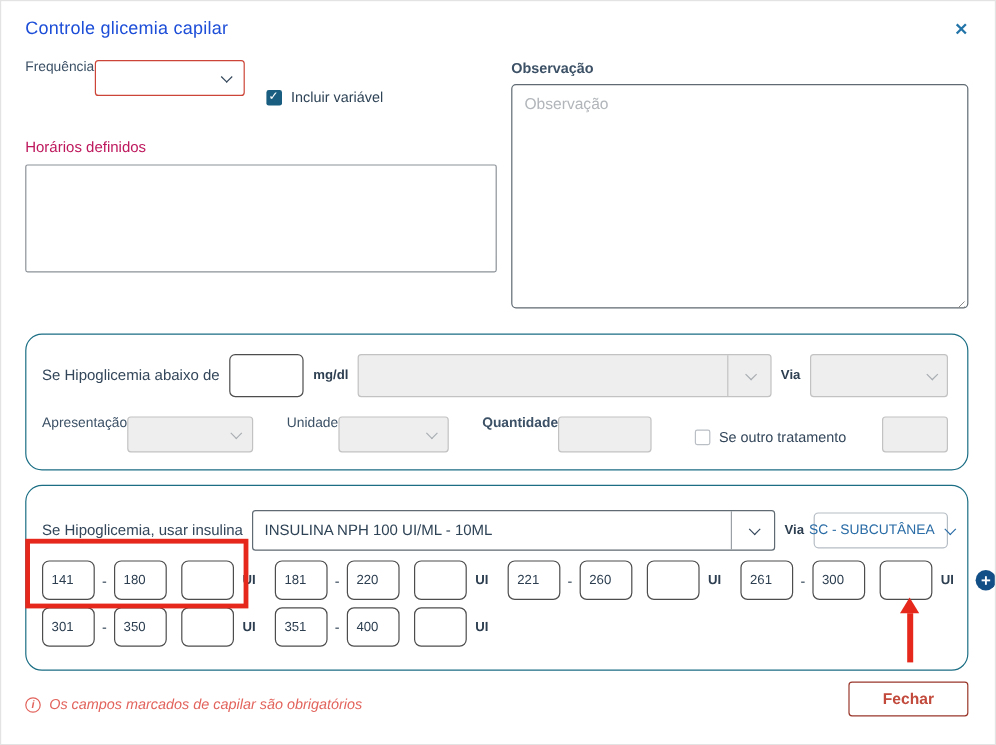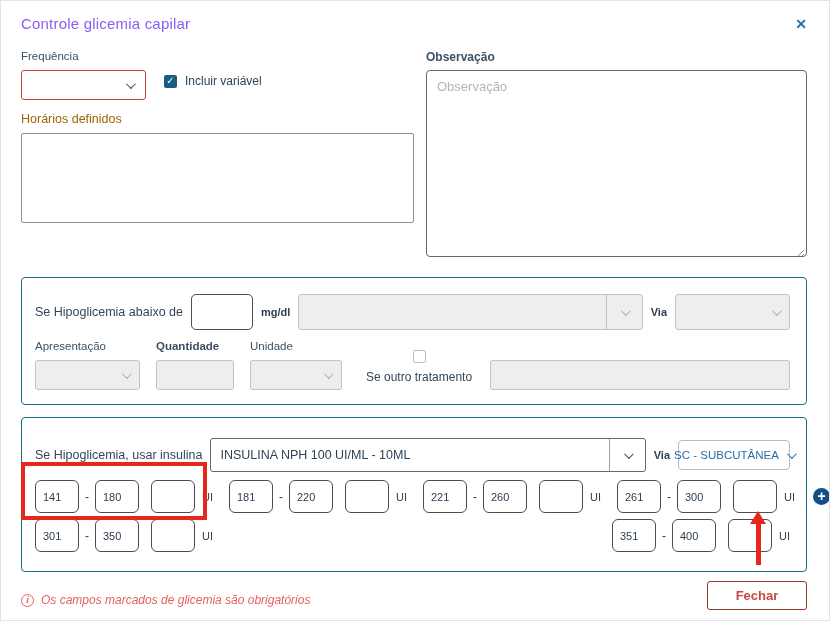--- a/index.html
+++ b/index.html
@@ -9,21 +9,21 @@
     background: #ffffff;
     color: #33465a;
     position: relative;
     overflow: hidden;
     border: 1px solid #e3e3e3;
   }
   .dialog { padding: 14px 22px 0 20px; height: 100%; display: flex; flex-direction: column; }
 
   
   .hdr { display: flex; justify-content: space-between; align-items: flex-start; }
-  .title { font-size: 15px; color: #8b5cf6; font-weight: 400; letter-spacing: .2px; }
+  .title { font-size: 15px; color: #1d4ed8; font-weight: 400; letter-spacing: .2px; }
   .close-x { color: #2274a8; font-size: 14px; font-weight: 700; cursor: pointer; line-height: 14px; margin-top: 2px; }
 
   
   .lbl { font-size: 11.5px; color: #3c5166; display: block; margin-bottom: 6px; }
   .lbl.b { font-weight: 700; }
 
   
   .top-row { display: flex; margin-top: 18px; gap: 12px; }
   .col-left { width: 393px; flex: none; }
   .col-right { flex: 1; }
@@ -37,75 +37,75 @@
           transform: rotate(45deg) translateY(-2px); flex: none; }
   .chev.dis { border-color: #a9aeb3; }
   .chev.blue { border-color: #2a6ca6; }
 
   .cbx-wrap { display: flex; align-items: center; gap: 8px; margin-top: 24px; }
   .cbx { width: 13px; height: 13px; background: #195e80; border-radius: 2px; color: #fff;
          font-size: 10px; line-height: 12px; text-align: center; cursor: pointer; flex: none; }
   .cbx-empty { width: 13px; height: 13px; background: #fff; border: 1px solid #b9bfc5; border-radius: 2px; cursor: pointer; flex: none; }
   .cbx-lbl { font-size: 12px; color: #2e4356; }
 
-  .horarios-lbl { margin-top: 12px; font-size: 12.5px; color: #a16207; }
+  .horarios-lbl { margin-top: 28px; font-size: 12.5px; color: #be185d; }
   .horarios-box { margin-top: 7px; width: 393px; height: 90px; border: 1px solid #8c9298; border-radius: 2px; background: #fff; }
 
   .obs-wrap { position: relative; }
   .obs-area { width: 100%; height: 187px; border: 1px solid #5f6a72; border-radius: 4px; resize: none;
               font-family: "Liberation Sans", sans-serif; font-size: 13px; padding: 8px 10px; color: #33465a; outline: none; }
   .obs-area::placeholder { color: #b2b6ba; }
   .resize-grip { position: absolute; right: 3px; bottom: 5px; width: 9px; height: 9px;
                  background: repeating-linear-gradient(135deg, transparent 0 2px, #8a8a8a 2px 3px);
                  clip-path: polygon(100% 0, 100% 100%, 0 100%); }
 
   
-  .section { border: 1px solid #1b6e84; border-radius: 4px; background: #fff; }
+  .section { border: 1px solid #1b6e84; border-radius: 14px; background: #fff; }
   .sec-hipo { margin-top: 16px; padding: 16px 16px 14px 13px; }
   .sec-hiper { margin-top: 12px; padding: 20px 16px 19px 13px; position: relative; }
 
   .inline-row { display: flex; align-items: center; gap: 8px; }
   .hipo-prefix { font-size: 12.5px; color: #33465a; white-space: nowrap; }
   .mg-input { width: 62px; height: 36px; border: 1.5px solid #4d4d4d; border-radius: 5px; font-size: 12px;
               padding: 0 8px; color: #2c3e50; outline: none; }
   .mini-b { font-size: 11px; font-weight: 700; color: #2c3e50; white-space: nowrap; }
 
   .dd-dis { background: #eeeeee; border: 1px solid #c2c2c2; border-radius: 3px; height: 36px;
             display: flex; align-items: stretch; }
   .dd-dis .val { flex: 1; }
   .dd-dis .chev-zone { width: 36px; border-left: 1px solid #c2c2c2; display: flex; align-items: center; justify-content: center; }
   .dd-dis.noSep .chev-zone { border-left: none; width: 28px; }
   .grow { flex: 1; }
 
-  .hipo-row2 { display: flex; align-items: flex-end; gap: 16px; margin-top: 10px; justify-content: flex-end; }
-  .fld { display: flex; flex-direction: column; }
+  .hipo-row2 { display: flex; align-items: flex-end; gap: 28px; margin-top: 10px; justify-content: flex-end; }
+  .fld { display: flex; flex-direction: row; }
   .fld .lbl { margin-bottom: 8px; }
   .dis-input { background: #eeeeee; border: 1px solid #c2c2c2; border-radius: 3px; height: 30px; }
   .h30 { height: 30px; }
-  .outro-wrap { display: flex; align-items: center; gap: 7px; margin: 0 2px 6px 8px; flex-direction: column; }
+  .outro-wrap { display: flex; align-items: center; gap: 7px; margin: 16px 2px 6px 8px; }
   .outro-lbl { font-size: 12px; color: #33465a; white-space: nowrap; }
 
   
   .hiper-prefix { font-size: 12.5px; color: #33465a; white-space: nowrap; }
   .dd-insulin { flex: 1; height: 34px; background: #fff; border: 1px solid #5f6a72; border-radius: 3px;
                 display: flex; align-items: stretch; cursor: pointer; }
   .dd-insulin .val { flex: 1; display: flex; align-items: center; padding-left: 9px; font-size: 12.5px; color: #2e4356; }
   .dd-insulin .chev-zone { width: 36px; border-left: 1px solid #9aa0a6; display: flex; align-items: center; justify-content: center; }
   .dd-via { width: 112px; height: 30px; background: #fff; border: 1px solid #b5bdc4; border-radius: 4px;
             display: flex; align-items: center; justify-content: center; gap: 8px; cursor: pointer; }
   .dd-via .val { font-size: 11.5px; color: #2a6ca6; white-space: nowrap; }
 
   .ranges-row { display: flex; align-items: center; margin-top: 8px; column-gap: 16px; }
-  .ranges-row.r2 { margin-top: 6px; justify-content: space-between; }
+  .ranges-row.r2 { margin-top: 6px; }
   .range-group { display: flex; align-items: center; gap: 6px; }
   .range-input { width: 44px; height: 33px; border: 1.5px solid #4d4d4d; border-radius: 6px;
                  font-size: 11px; padding: 0 0 0 7px; color: #2c3e50; outline: none; font-family: "Liberation Sans", sans-serif; }
   .range-input.dose { margin-left: 6px; }
   .dash { font-size: 12px; color: #2c3e50; }
-  .ui-label { font-size: 11px; font-weight: 400; color: #2c3e50; margin-left: 1px; }
+  .ui-label { font-size: 11px; font-weight: 700; color: #2c3e50; margin-left: 1px; }
   .icons-wrap { display: flex; align-items: center; gap: 6px; margin-left: 2px; }
   .add-btn { width: 17px; height: 17px; border-radius: 50%; background: #134f87; color: #fff; border: none;
              font-size: 14px; line-height: 15px; text-align: center; cursor: pointer; padding: 0; font-weight: 700; }
 
   
   .annot-rect { position: absolute; left: -1px; top: 44px; width: 186px; height: 58px;
                 border: 4px solid #e5281b; pointer-events: none; z-index: 5; }
   .annot-arrow { position: absolute; left: 728px; top: 93px; width: 16px; height: 54px; pointer-events: none; z-index: 5;
                  display: flex; flex-direction: column; align-items: center; }
   .annot-arrow .head { width: 0; height: 0; border-left: 8px solid transparent; border-right: 8px solid transparent;
@@ -186,32 +186,32 @@
       <div class="fld">
         <span class="lbl">Apresentação</span>
         <div class="dd-dis noSep h30" style="width:105px">
           <div class="val"></div>
           <div class="chev-zone">
               <span class="chev dis"></span>
             </div>
         </div>
       </div>
       <div class="fld">
-        <span class="lbl b">Quantidade</span>
-        <div class="dis-input" style="width:78px"></div>
-      </div>
-      <div class="fld">
         <span class="lbl">Unidade</span>
         <div class="dd-dis noSep h30" style="width:92px">
           <div class="val"></div>
           <div class="chev-zone">
               <span class="chev dis"></span>
             </div>
         </div>
       </div>
+      <div class="fld">
+        <span class="lbl b">Quantidade</span>
+        <div class="dis-input" style="width:78px"></div>
+      </div>
       <div class="outro-wrap">
         <div class="cbx-empty"></div>
         <span class="outro-lbl">Se outro tratamento</span>
       </div>
       <div class="dis-input grow" style="margin-bottom:0"></div>
     </div>
   </div>
 
   <div class="section sec-hiper">
     <div class="inline-row">
@@ -286,20 +286,20 @@
     <div class="annot-rect"></div>
     <div class="annot-arrow">
       <div class="head"></div>
         <div class="shaft"></div>
     </div>
   </div>
 
   <div class="footer">
     <div class="warn">
       <span class="info-ic">i</span>
-      <span class="warn-text">Os campos marcados de glicemia são obrigatórios</span>
+      <span class="warn-text">Os campos marcados de capilar são obrigatórios</span>
     </div>
     <div class="btns">
       <button class="btn btn-fechar">Fechar</button>
     </div>
   </div>
 
 </div>
 
 </body></html>

